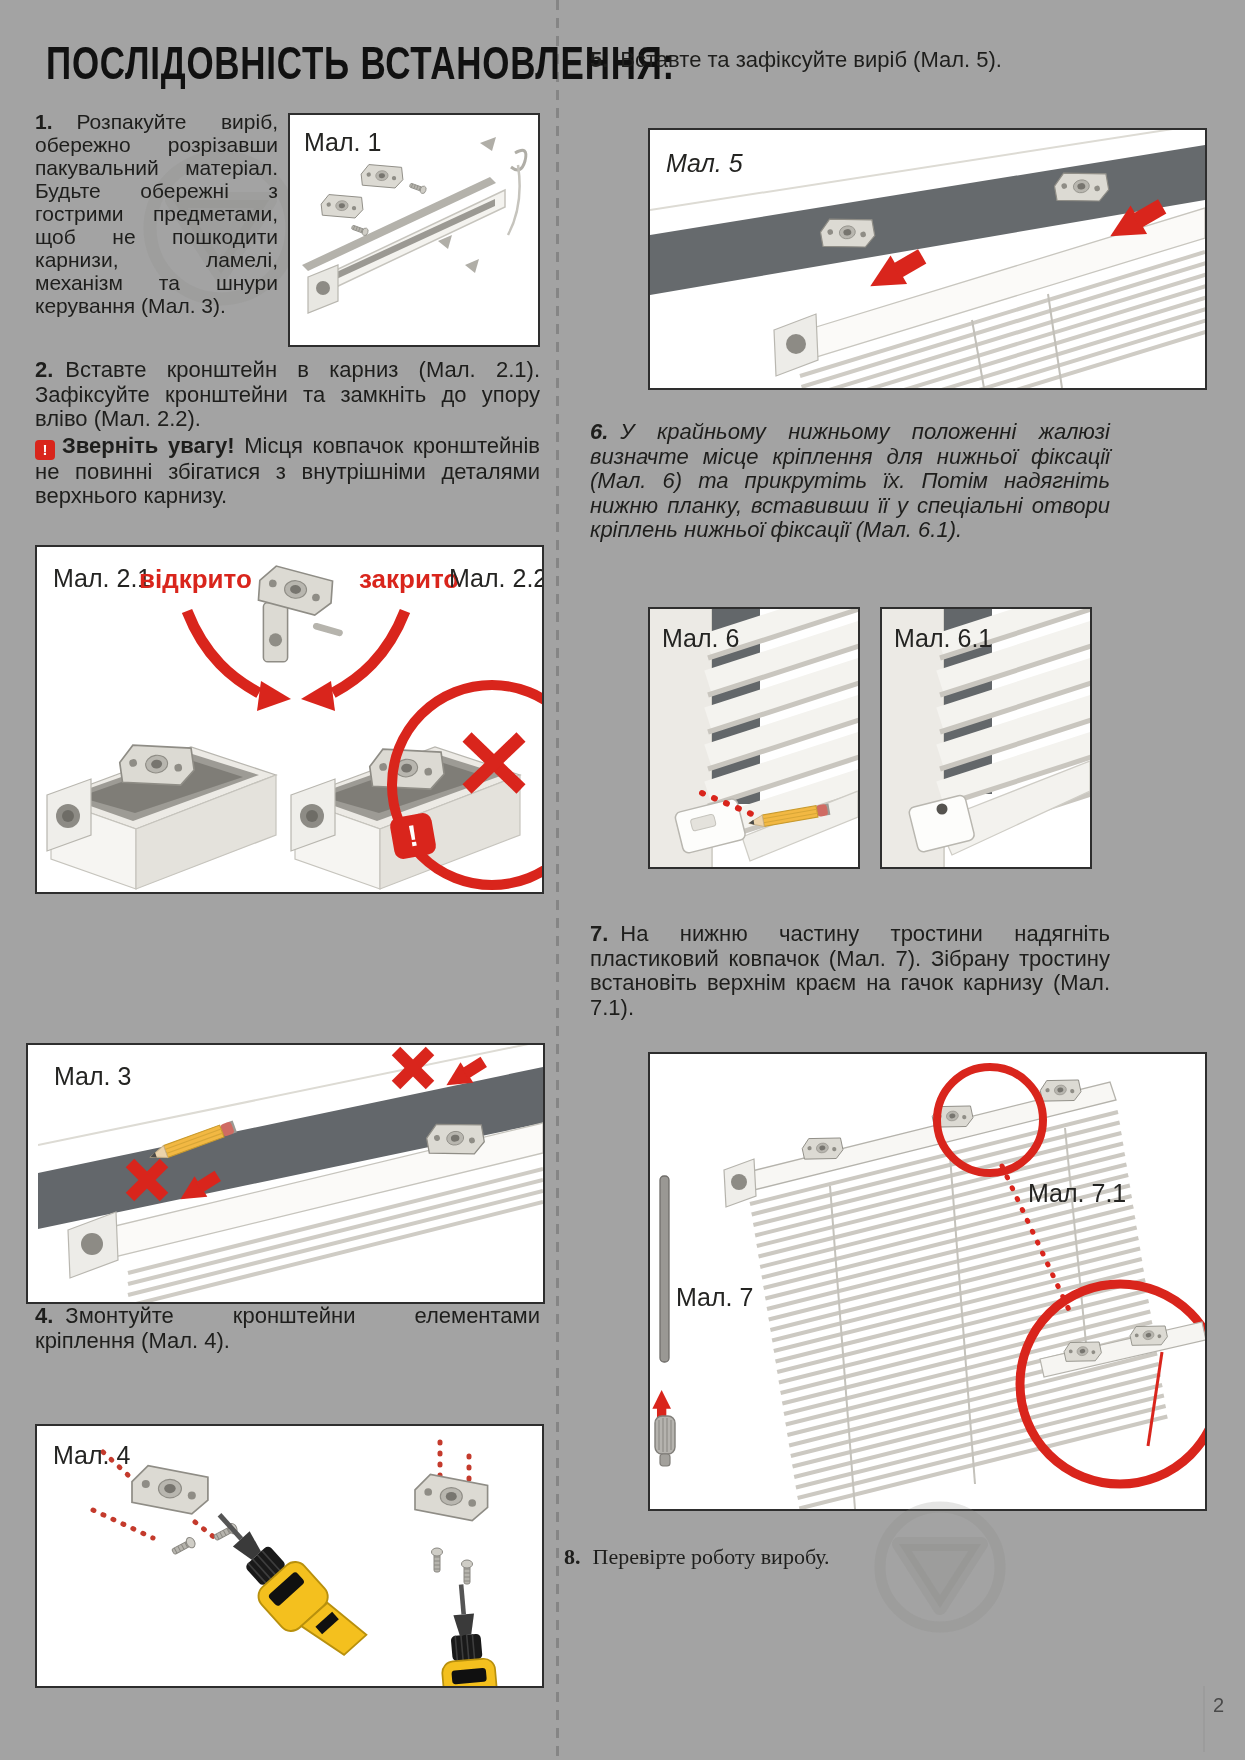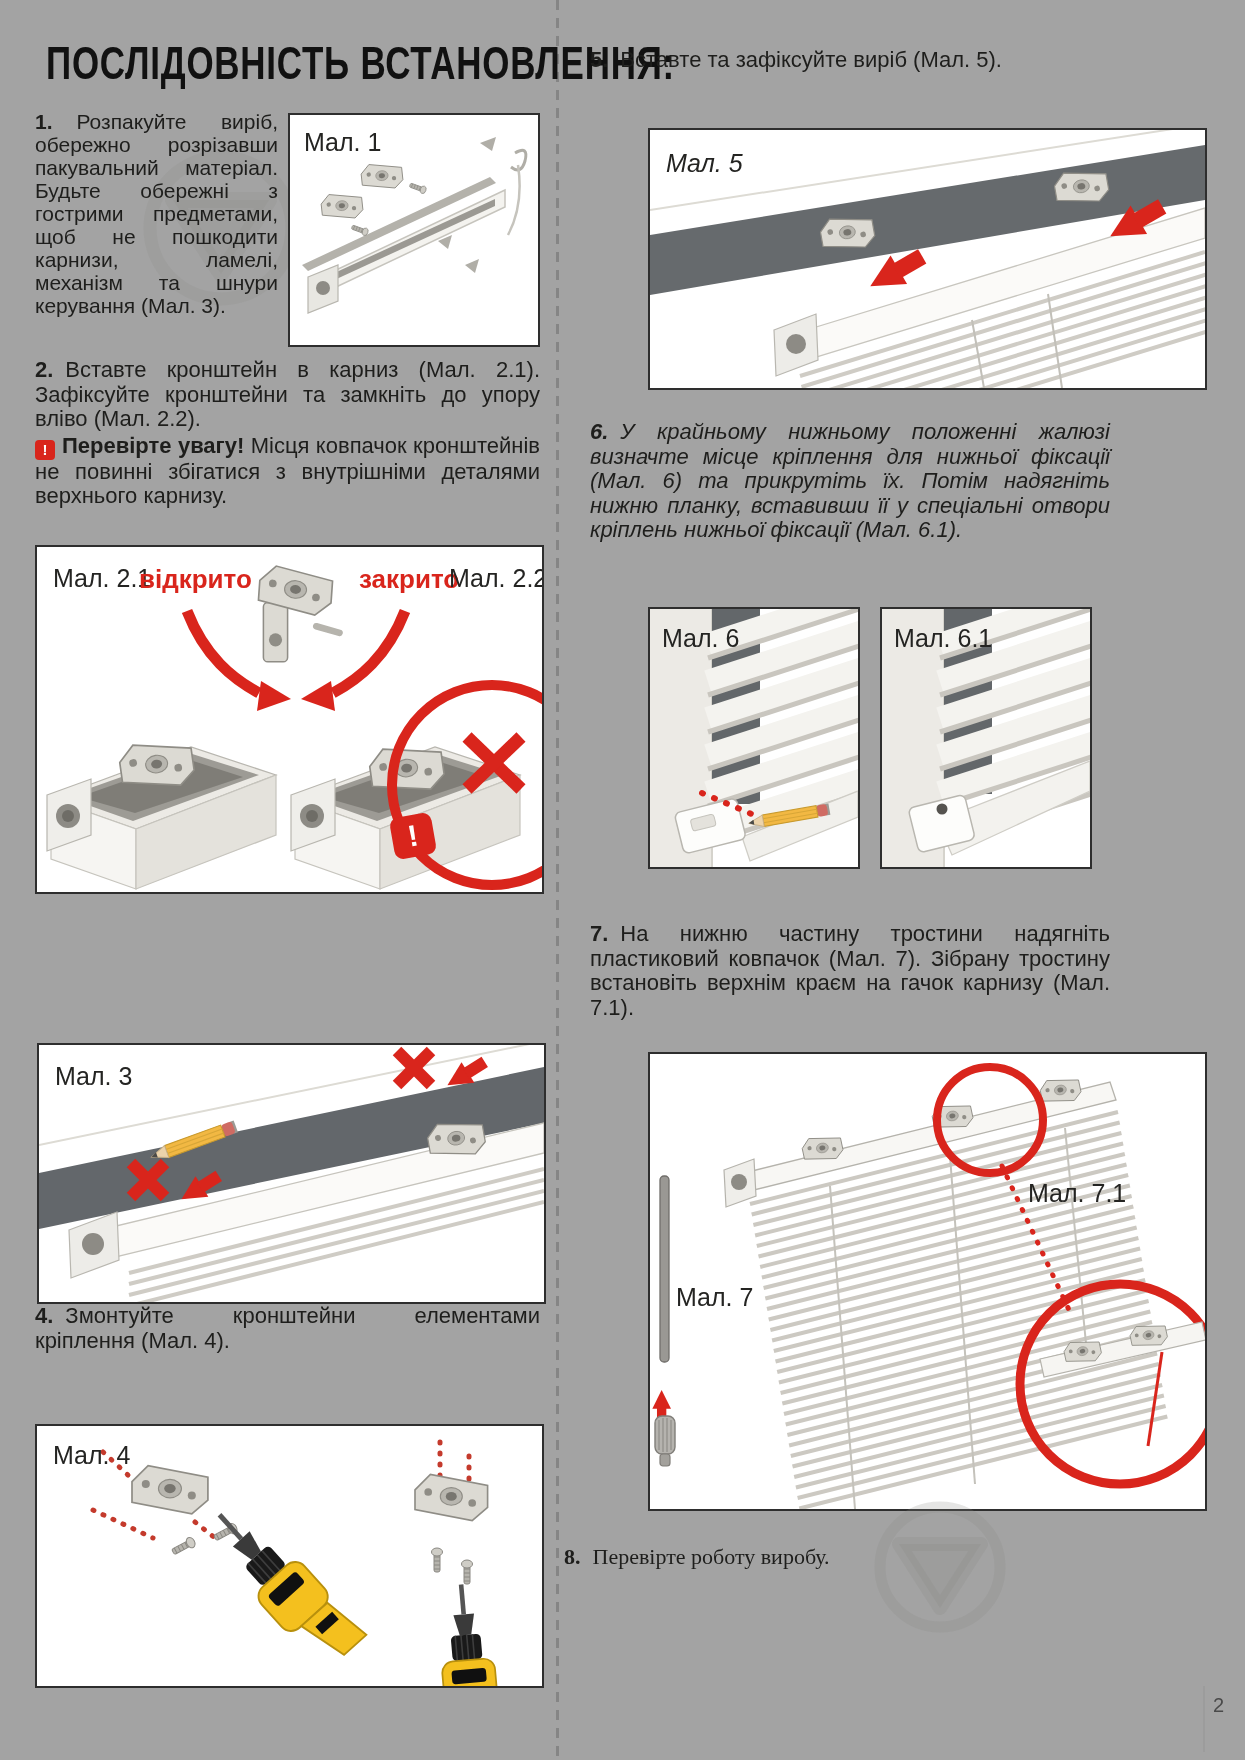--- a/index.html
+++ b/index.html
@@ -102,21 +102,21 @@
         <polygon points="190,28 206,22 202,36" fill="#b0aea7"></polygon>
         <polygon points="148,126 162,120 158,134" fill="#b0aea7"></polygon>
         <polygon points="175,150 189,144 185,158" fill="#b0aea7"></polygon>
       </svg>
     </div>
     <p class="step small"><b class="numwide">1.</b><span>Розпакуйте виріб, обережно розрізавши пакувальний матеріал. Будьте обережні з гострими предметами, щоб не пошкодити карнизи, ламелі, механізм та шнури керування (Мал. 3).</span></p>
   </div>
 
   <div class="abs" style="left:35px;top:358px;width:505px;">
     <p class="step"><b class="num">2.</b><span>Вставте кронштейн в карниз (Мал. 2.1). Зафіксуйте кронштейни та замкніть до упору вліво (Мал. 2.2).</span></p>
-    <p class="step" style="margin-top:2px;"><span class="wicon">!</span><b class="blabel">Перевірте увагу!</b> <span>Місця ковпачок кронштейнів не повинні збігатися з внутрішніми деталями верхнього карнизу.</span></p>
+    <p class="step" style="margin-top:2px;"><span class="wicon">!</span><b class="blabel">Зверніть увагу!</b> <span>Місця ковпачок кронштейнів не повинні збігатися з внутрішніми деталями верхнього карнизу.</span></p>
   </div>
 
   <div class="figbox abs" style="left:35px;top:545px;width:505px;height:345px;">
     <svg width="505" height="345" viewBox="0 0 505 345">
       <g id="cornice2a" transform="translate(14,190)">
         <polygon points="0,62 140,10 225,38 85,92" fill="#eceae5" stroke="#b8b6af" stroke-width="1.2"></polygon>
         <polygon points="14,60 138,16 208,38 82,84" fill="#9d9b95"></polygon>
         <polygon points="28,60 136,22 192,40 84,76" fill="#7f7d77"></polygon>
         <polygon points="0,62 85,92 85,152 0,122" fill="#f6f5f2" stroke="#c6c4bd" stroke-width="1.2"></polygon>
         <polygon points="85,92 225,38 225,98 85,152" fill="#e4e2dc" stroke="#c6c4bd" stroke-width="1.2"></polygon>
@@ -156,21 +156,21 @@
         <text x="371" y="299" class="bang">!</text>
       </g>
       <text x="16" y="40" class="flab">Мал. 2.1</text>
       <text x="102" y="41" class="redlab">відкрито</text>
       <text x="322" y="41" class="redlab">закрито</text>
       <text x="412" y="40" class="flab">Мал. 2.2</text>
     </svg>
   </div>
 
 
-  <div class="figbox abs" style="left:37px;top:1043px;width:505px;height:257px;">
+  <div class="figbox abs" style="left:26px;top:1043px;width:505px;height:257px;padding-left:10px;">
     <svg width="505" height="257" viewBox="0 0 505 257">
       <polygon points="0,128 505,22 505,78 0,184" fill="#63676b"></polygon>
       <line x1="0" y1="100" x2="505" y2="-4" stroke="#dddbd4" stroke-width="2"></line>
       <g>
           <line x1="90" y1="228" x2="505" y2="124" stroke="#cfccc5" stroke-width="4"></line>
           <line x1="90" y1="239" x2="505" y2="135" stroke="#cfccc5" stroke-width="4"></line>
           <line x1="90" y1="250" x2="505" y2="146" stroke="#cfccc5" stroke-width="4"></line>
           <line x1="90" y1="261" x2="505" y2="157" stroke="#cfccc5" stroke-width="4"></line>
         </g>
       <polygon points="48,188 505,78 505,108 52,218" fill="#fbfaf8" stroke="#c6c4bd" stroke-width="1.3"></polygon>

